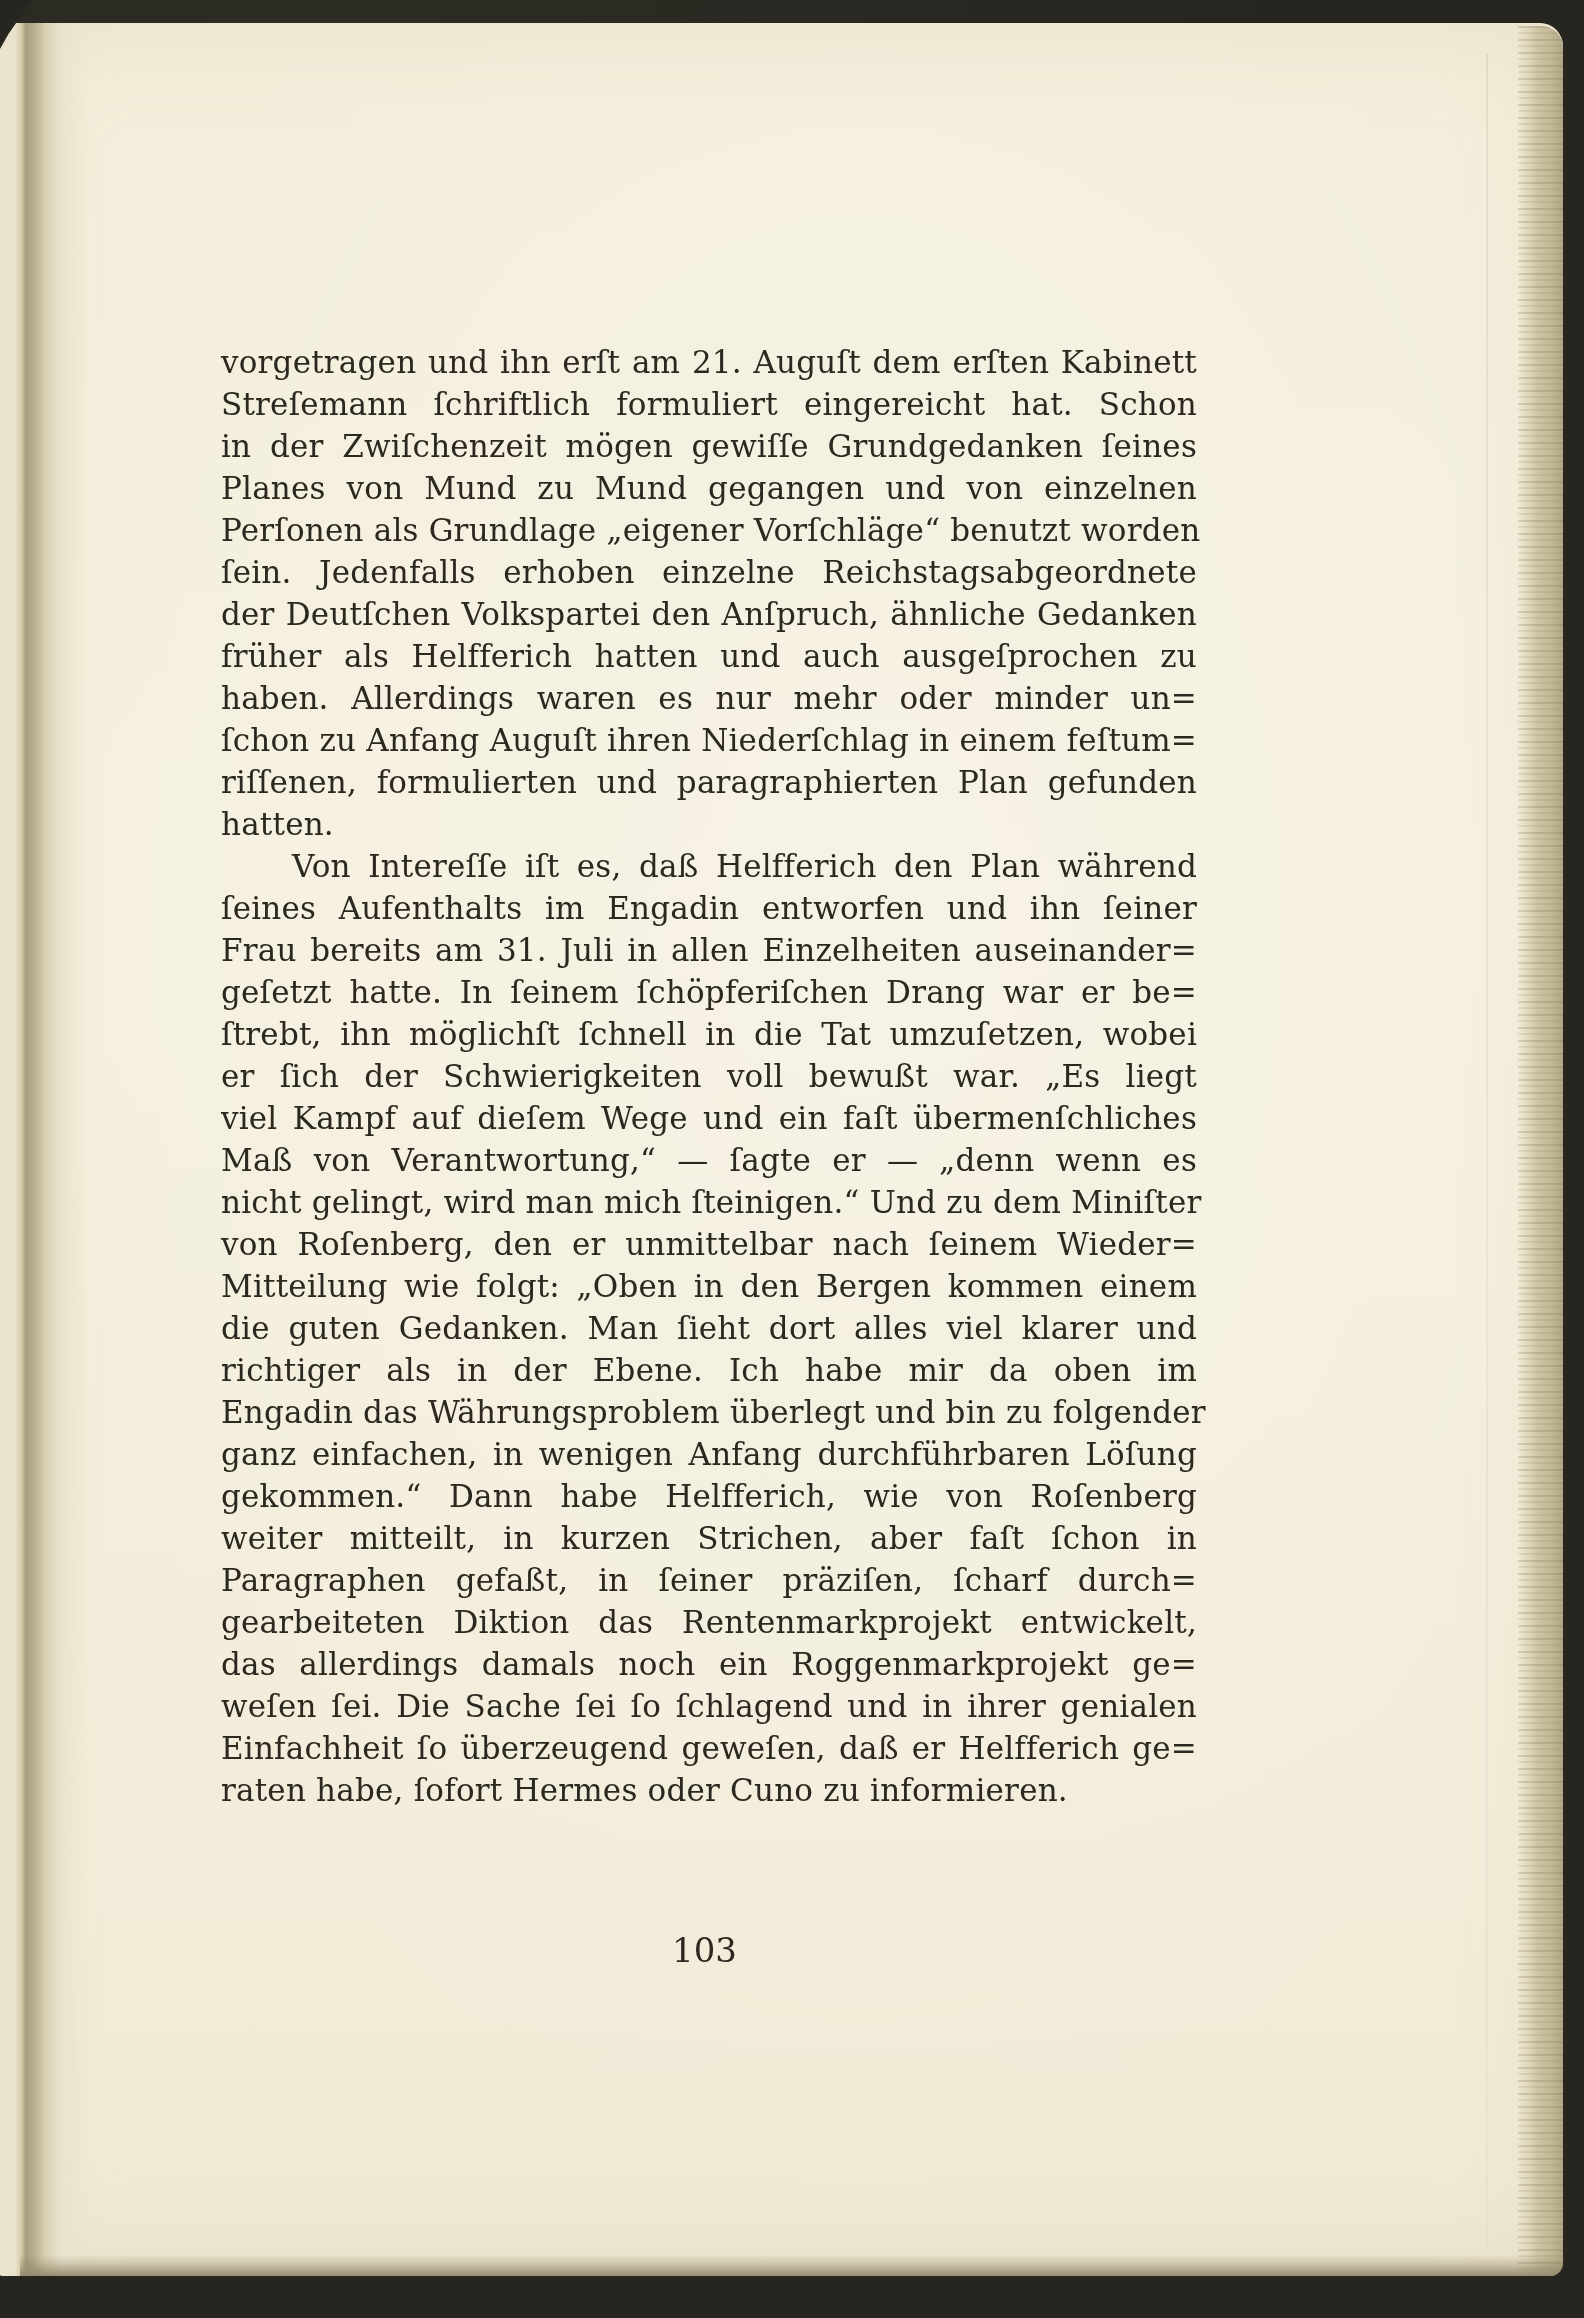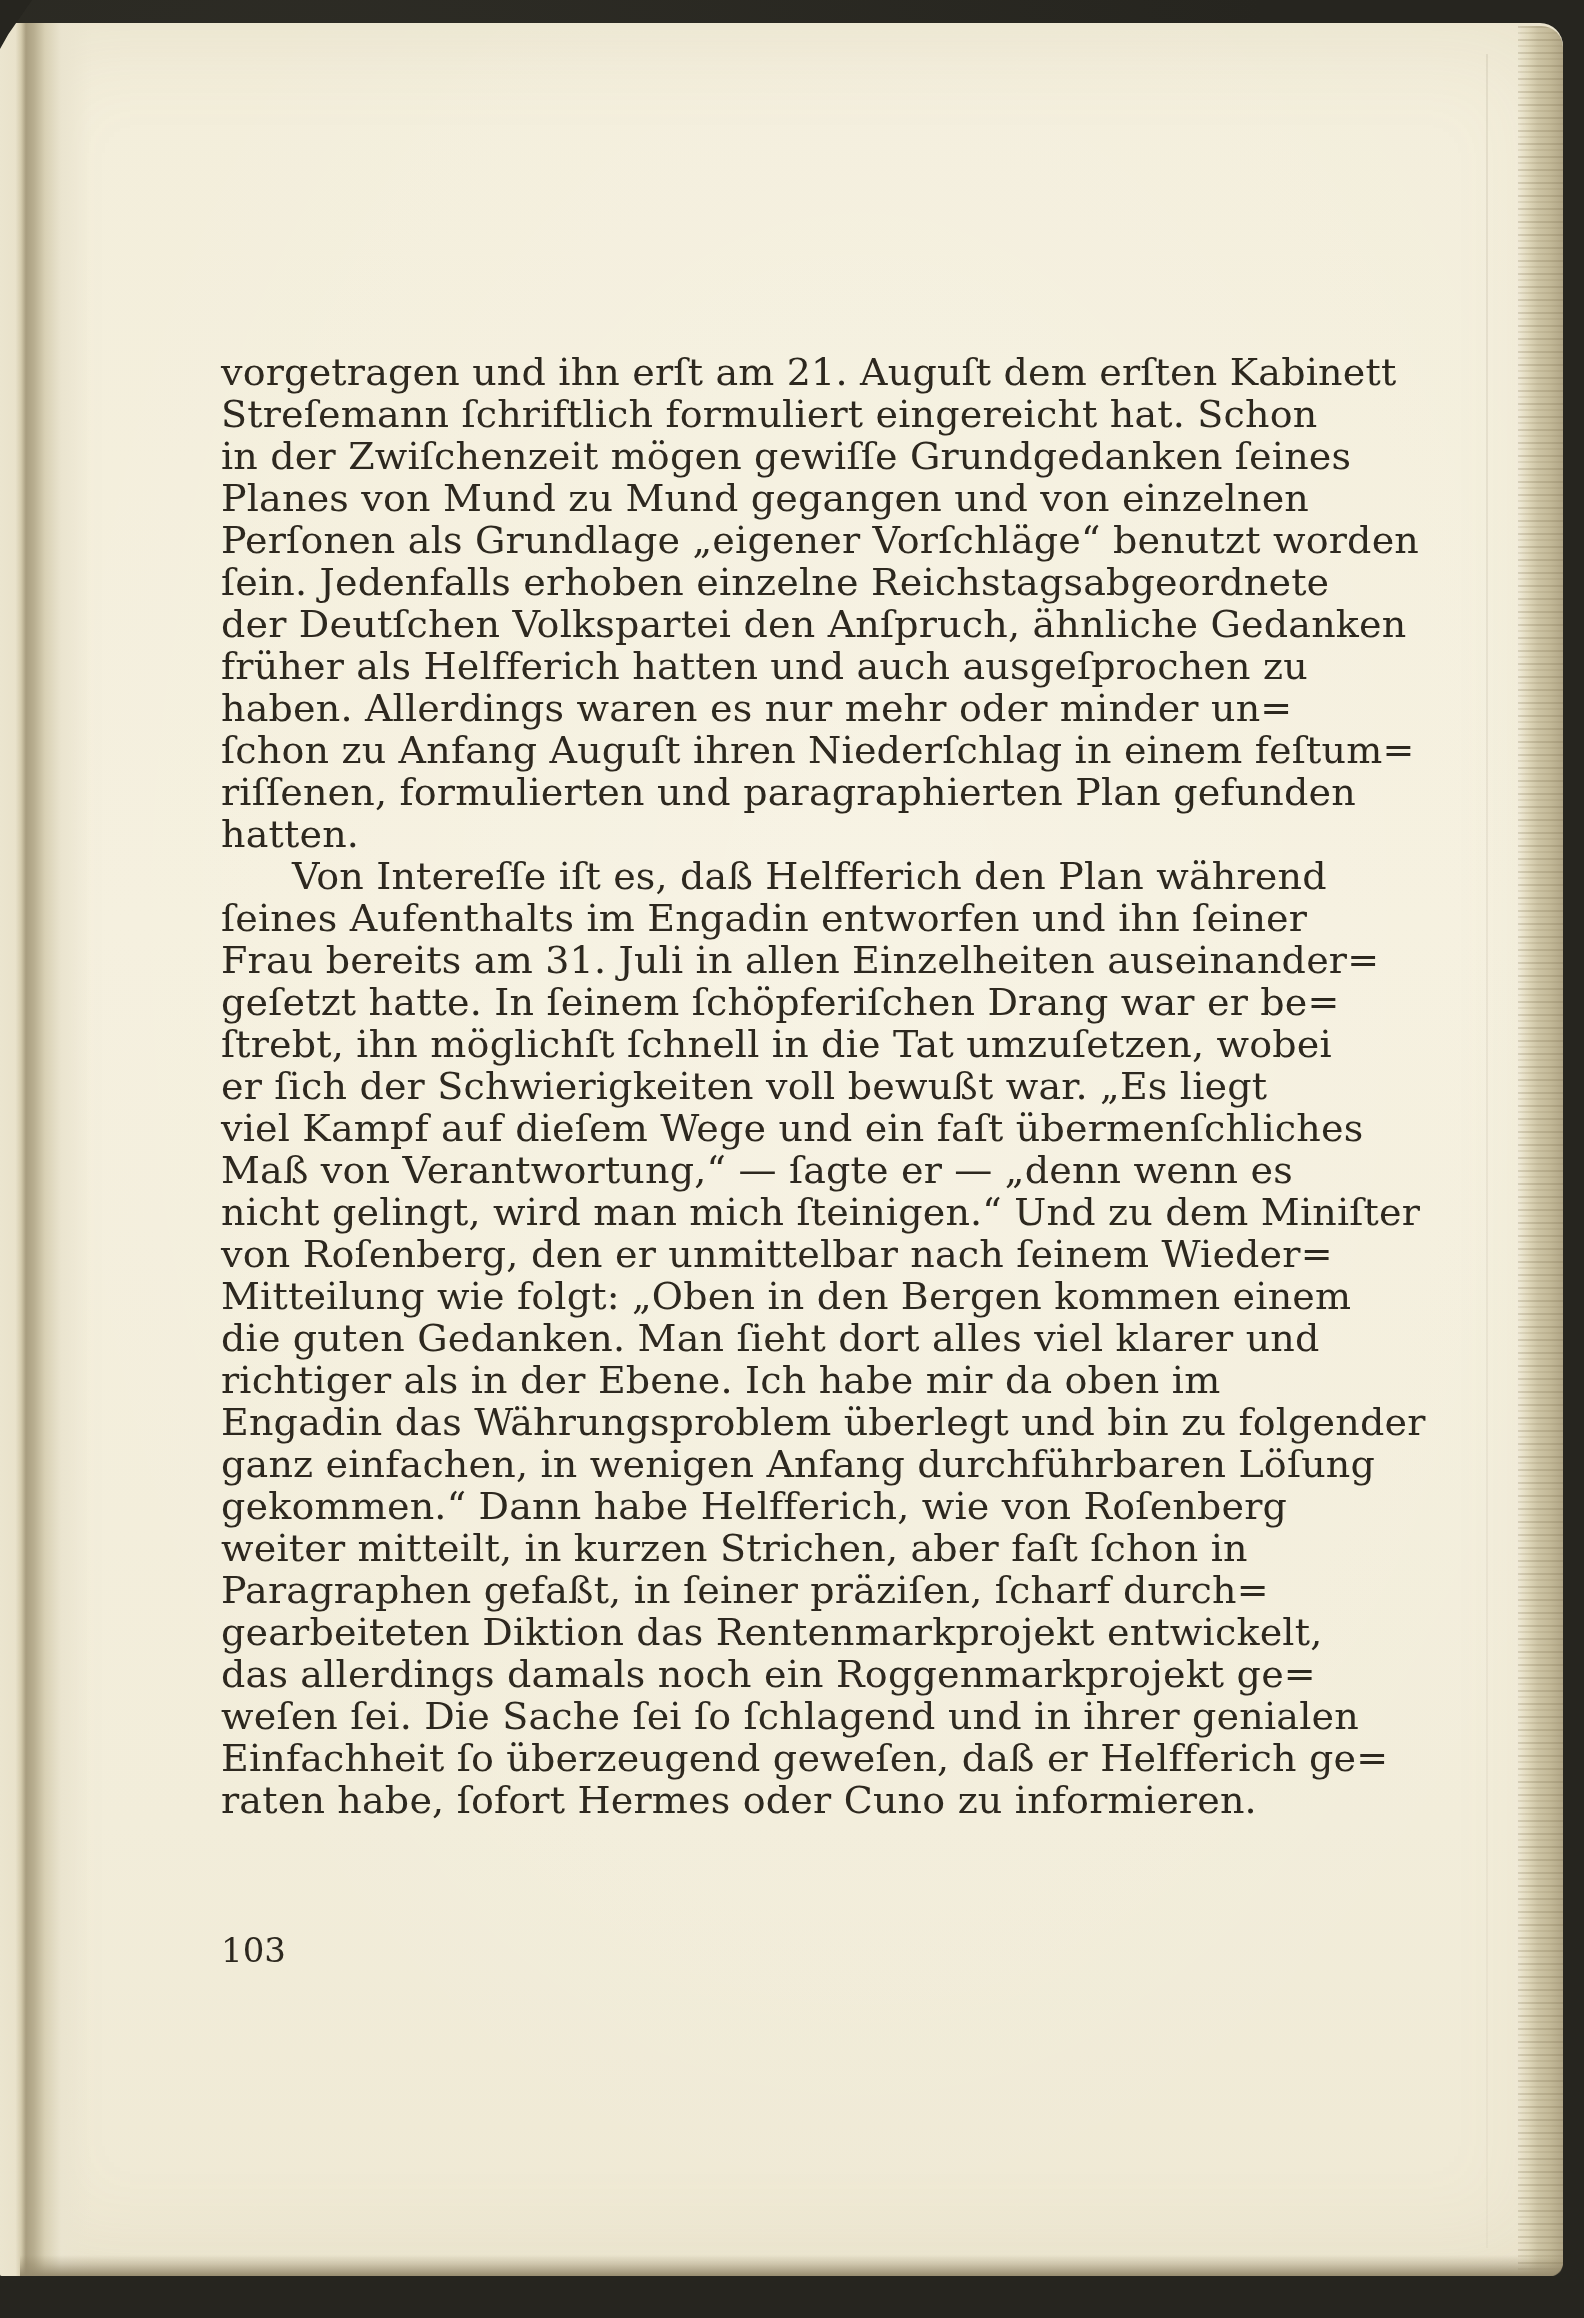--- a/index.html
+++ b/index.html
@@ -55,33 +55,33 @@
     background:#26251f;
     clip-path: polygon(0 0, 100% 0, 26% 70%, 0 100%);
   }
   
   .curve-line {
     position:absolute; left:1486px; top:31px; bottom:28px; width:1.5px;
     background: linear-gradient(180deg, rgba(95,84,56,.10), rgba(95,84,56,.04));
   }
   
   .textblock {
-    position:absolute; left:221px; top:328px; width:976px;
-    color:#2d281f; font-size:38px; letter-spacing:0.2px;
+    position:absolute; left:221px; top:318px; width:976px;
+    color:#2d281f; font-size:31px; letter-spacing:0.2px;
   }
   .line {
     height:42px; line-height:42px;
     text-align:justify; text-align-last:justify; -moz-text-align-last:justify;
     white-space:nowrap; overflow:visible;
   }
   .line.flush { text-align-last:left; -moz-text-align-last:left; }
   .line.indent { padding-left:71px; }
   .pagenum {
     position:absolute; left:221px; top:1907px; width:967px;
-    text-align:left; font-size:34px; color:#2d281f; line-height:40px;
+    text-align:center; font-size:34px; color:#2d281f; line-height:40px;
   }
 </style>
 </head>
 <body>
 
 <div class="scan">
   <div class="page">
     <div class="gutter"></div>
     <div class="edge-right"></div>
     <div class="edge-bottom"></div>

